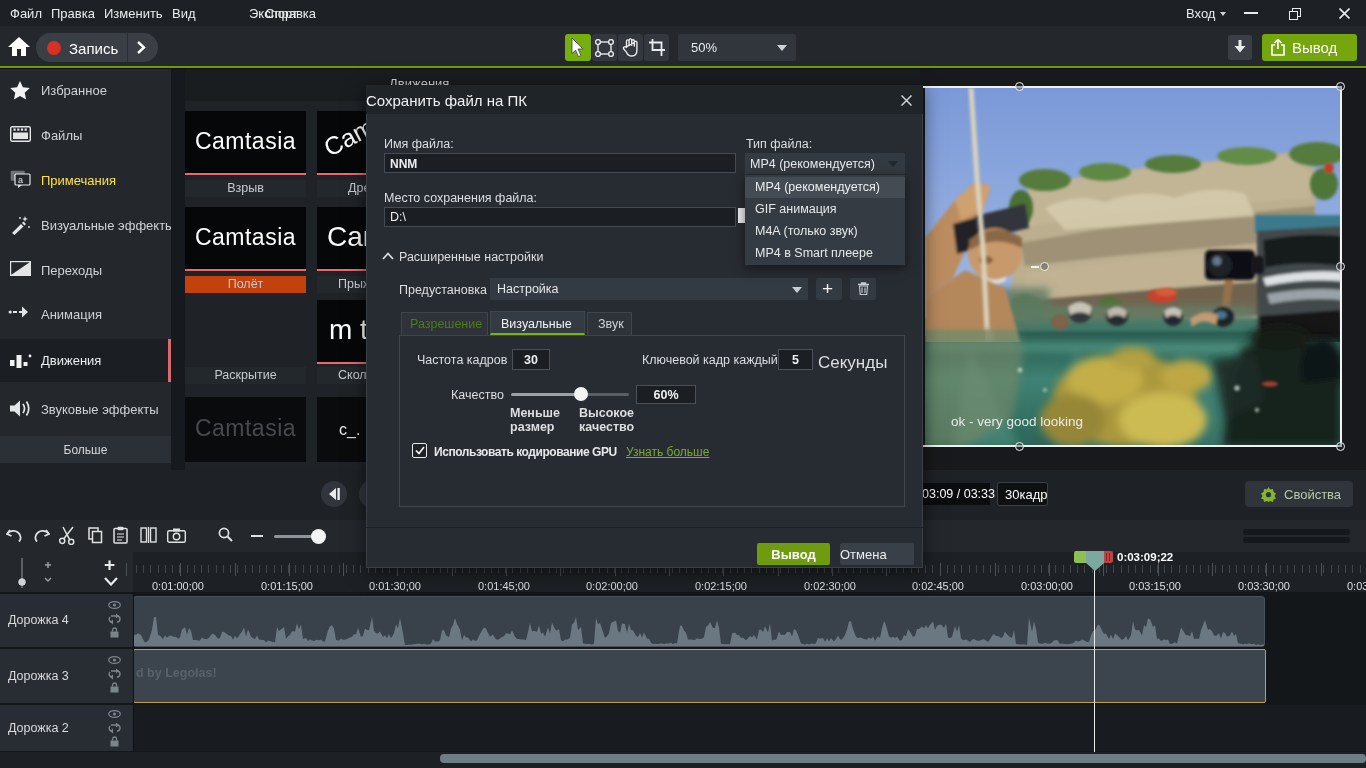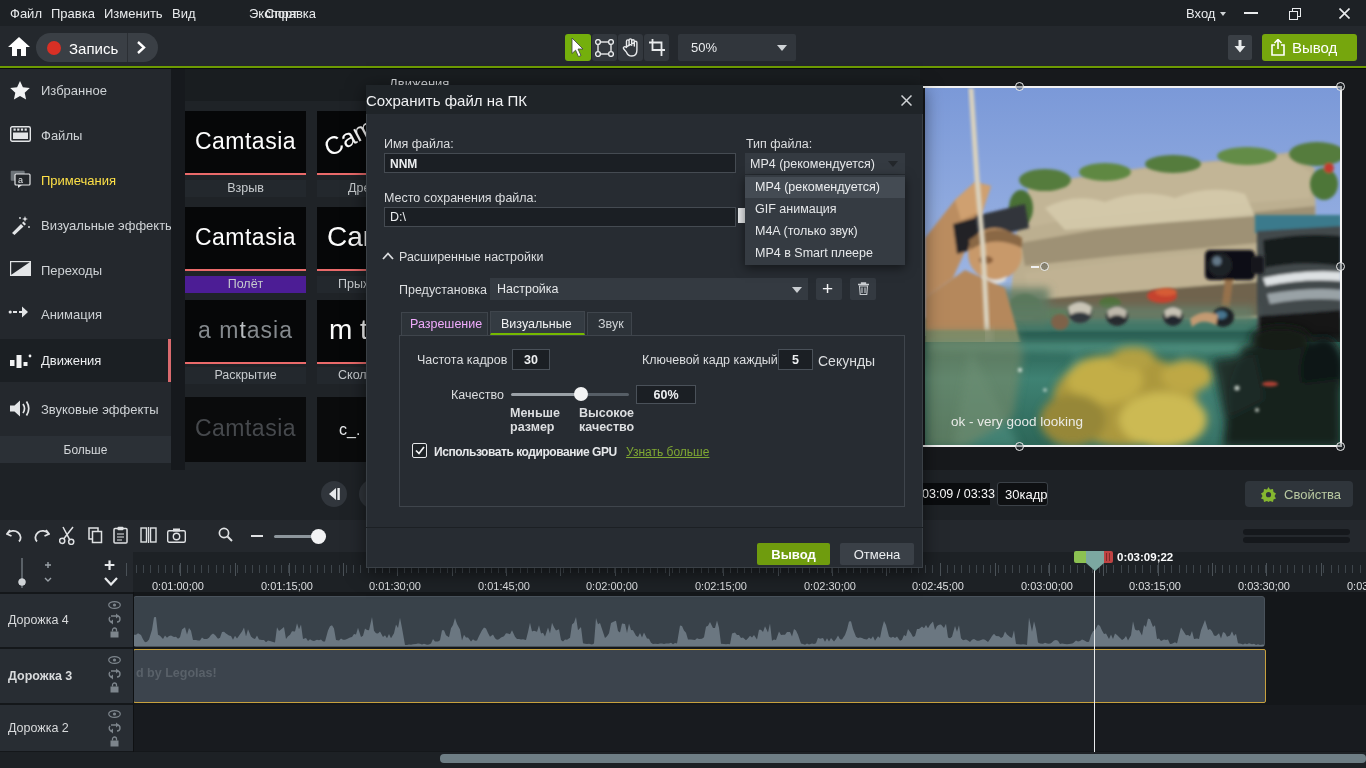--- a/index.html
+++ b/index.html
@@ -154,28 +154,25 @@
       <div style="margin-top:17px;text-align:center;font-size:23px;color:#fdfdfd;letter-spacing:0.5px;font-weight:300;">Camtasia</div>
     </div>
 <div class="abs" style="left:185px;top:180px;width:121px;height:17px;background:#23282d;text-align:center;font-size:12.5px;color:#c6cacd;padding-top:1px;">Взрыв</div>
 <div class="abs" style="left:317px;top:111px;width:121px;height:64px;background:#060708;border-bottom:2.5px solid #ea6a6a;overflow:hidden;">
       <div style="margin-top:26px;margin-left:2px;font-size:25px;color:#fdfdfd;font-weight:300;transform:rotate(-28deg);transform-origin:0 0;">Camta</div>
     </div>
 <div class="abs" style="left:317px;top:180px;width:121px;height:17px;background:#23282d;font-size:12.5px;color:#c6cacd;padding-top:1px;padding-left:31px;">Дрейф</div>
 <div class="abs" style="left:185px;top:207px;width:121px;height:64px;background:#060708;border-bottom:2.5px solid #ea6a6a;overflow:hidden;">
       <div style="margin-top:17px;text-align:center;font-size:23px;color:#fdfdfd;letter-spacing:0.5px;font-weight:300;">Camtasia</div>
     </div>
-<div class="abs" style="left:185px;top:276px;width:121px;height:17px;background:#4c1d95;text-align:center;font-size:12.5px;color:#c6cacd;padding-top:1px;">Полёт</div>
+<div class="abs" style="left:185px;top:276px;width:121px;height:17px;background:#c2410c;text-align:center;font-size:12.5px;color:#c6cacd;padding-top:1px;">Полёт</div>
 <div class="abs" style="left:317px;top:207px;width:121px;height:64px;background:#060708;border-bottom:2.5px solid #ea6a6a;overflow:hidden;">
       <div style="margin-top:14px;margin-left:10px;font-size:28px;color:#fdfdfd;font-weight:300;">Camta</div>
     </div>
 <div class="abs" style="left:317px;top:276px;width:121px;height:17px;background:#23282d;font-size:12.5px;color:#c6cacd;padding-top:1px;padding-left:21px;">Прыжок</div>
-<div class="abs" style="left:185px;top:300px;width:121px;height:64px;background:#060708;border-bottom:2.5px solid #ea6a6a;overflow:hidden;">
-      <div style="margin-top:17px;text-align:center;font-size:23px;color:#84898d;letter-spacing:1px;font-weight:300;">a m<span style="color:#b9bdc0;">t</span>asia</div>
-    </div>
 <div class="abs" style="left:185px;top:367px;width:121px;height:17px;background:#23282d;text-align:center;font-size:12.5px;color:#c6cacd;padding-top:1px;">Раскрытие</div>
 <div class="abs" style="left:317px;top:300px;width:121px;height:64px;background:#060708;border-bottom:2.5px solid #ea6a6a;overflow:hidden;">
       <div style="margin-top:14px;margin-left:12px;font-size:28px;color:#fdfdfd;font-weight:300;">m ta</div>
     </div>
 <div class="abs" style="left:317px;top:367px;width:121px;height:17px;background:#23282d;font-size:12.5px;color:#c6cacd;padding-top:1px;padding-left:21px;">Скольжение</div>
 <div class="abs" style="left:185px;top:397px;width:121px;height:65px;background:#0a0b0c;overflow:hidden;">
       <div style="margin-top:18px;text-align:center;font-size:23px;color:#46494d;letter-spacing:0.5px;font-weight:300;">Camtasia</div>
     </div>
 <div class="abs" style="left:317px;top:397px;width:121px;height:65px;background:#0a0b0c;overflow:hidden;">
       <div style="margin-top:24px;margin-left:22px;font-size:16px;color:#e8eaec;font-weight:300;">c_.</div>
@@ -422,21 +419,21 @@
 <div class="abs" style="left:1129px;top:580px;font-size:11px;color:#dcdee0;">0:03:15;00</div>
 <div class="abs" style="left:1238px;top:580px;font-size:11px;color:#dcdee0;">0:03:30;00</div>
 <div class="abs" style="left:1347px;top:580px;font-size:11px;color:#dcdee0;">0:03:45;00</div>
 
 <div class="abs" style="left:0;top:592px;width:1366px;height:160px;background:#14171a;"></div>
 
 <div class="abs" style="left:0;top:594px;width:133px;height:53px;background:#282d33;"></div>
 <div class="abs" style="left:0;top:649px;width:133px;height:54px;background:#282d33;"></div>
 <div class="abs" style="left:0;top:705px;width:133px;height:46px;background:#282d33;"></div>
 <div class="abs" style="left:8px;top:613px;font-size:12.5px;color:#d8dadc;">Дорожка 4</div>
-<div class="abs" style="left:8px;top:669px;font-size:12.5px;color:#d8dadc;font-weight:bold;">Дорожка 3</div>
+<div class="abs" style="left:8px;top:669px;font-size:12.5px;color:#d8dadc;">Дорожка 3</div>
 <div class="abs" style="left:8px;top:721px;font-size:12.5px;color:#d8dadc;">Дорожка 2</div>
 <svg class="abs" style="left:108px;top:601px;" width="13" height="8" viewBox="0 0 13 8">
       <ellipse cx="6.5" cy="4" rx="5.8" ry="3.4" fill="none" stroke="#7d858c" stroke-width="1.2"></ellipse>
       <circle cx="6.5" cy="4" r="1.6" fill="#7d858c"></circle>
     </svg>
 <svg class="abs" style="left:108px;top:613px;" width="13" height="12" viewBox="0 0 13 12">
       <path d="M3,3 L9,3 a3,3 0 0 1 0,6 M5,9 L3.5,9 a3,3 0 0 1 -1.5,-5" stroke="#7d858c" stroke-width="1.4" fill="none"></path>
       <path d="M8,0.5 L11,3 L8,5.5 Z" fill="#7d858c"></path>
       <path d="M5,6.5 L2,9 L5,11.5 Z" fill="#7d858c"></path>
     </svg>
@@ -527,54 +524,54 @@
 <div class="abs" style="left:792px;top:287px;width:0;height:0;border-left:5px solid transparent;border-right:5px solid transparent;border-top:6px solid #c9cdd1;z-index:23;"></div>
 <div class="abs" style="left:816px;top:278px;width:26px;height:22px;background:#343a41;border-radius:2px;z-index:22;"></div>
 <div class="abs" style="left:822px;top:278px;font-size:19px;color:#f2f3f4;z-index:23;">+</div>
 <div class="abs" style="left:850px;top:278px;width:26px;height:22px;background:#343a41;border-radius:2px;z-index:22;"></div>
 <svg class="abs" style="left:858px;top:282px;z-index:23;" width="11" height="13" viewBox="0 0 11 13">
       <path d="M0,2.5 L11,2.5 M3.5,2.5 L3.5,1 L7.5,1 L7.5,2.5" stroke="#c9cdd1" stroke-width="1.3" fill="none"></path>
       <path d="M1.5,4 L2.2,12.5 L8.8,12.5 L9.5,4 Z M4,5.5 L4,11 M7,5.5 L7,11" stroke="#c9cdd1" stroke-width="1.1" fill="none"></path>
     </svg>
 
 <div class="abs" style="left:401px;top:312px;width:87px;height:23px;background:#2d3339;border:1px solid #3f454c;border-bottom:none;z-index:22;"></div>
-<div class="abs" style="left:410px;top:317px;font-size:12.5px;color:#f0abfc;z-index:23;">Разрешение</div>
+<div class="abs" style="left:410px;top:317px;font-size:12.5px;color:#4d7c0f;z-index:23;">Разрешение</div>
 <div class="abs" style="left:490px;top:311px;width:95px;height:24px;background:#343b42;border:1px solid #3f454c;border-bottom:2.5px solid #76b900;z-index:22;"></div>
 <div class="abs" style="left:501px;top:317px;font-size:12.5px;color:#f2f3f4;z-index:23;">Визуальные</div>
 <div class="abs" style="left:587px;top:312px;width:45px;height:23px;background:#2d3339;border:1px solid #3f454c;border-bottom:none;z-index:22;"></div>
 <div class="abs" style="left:598px;top:317px;font-size:12.5px;color:#cfd3d6;z-index:23;">Звук</div>
 
 <div class="abs" style="left:399px;top:335px;width:506px;height:172px;border:1px solid #3f454c;z-index:21;"></div>
 <div class="abs" style="left:417px;top:353px;font-size:12.5px;color:#dcdee0;z-index:22;">Частота кадров</div>
 <div class="abs" style="left:512px;top:349px;width:38px;height:21px;background:#1b1f24;border:1px solid #4a5159;z-index:22;"></div>
 <div class="abs" style="left:512px;top:353px;width:38px;text-align:center;font-size:12.5px;font-weight:bold;color:#eceef0;z-index:23;">30</div>
 <div class="abs" style="left:642px;top:353px;font-size:12.5px;color:#dcdee0;z-index:22;">Ключевой кадр каждый</div>
 <div class="abs" style="left:778px;top:349px;width:35px;height:21px;background:#1b1f24;border:1px solid #4a5159;z-index:22;"></div>
 <div class="abs" style="left:778px;top:353px;width:35px;text-align:center;font-size:12.5px;font-weight:bold;color:#eceef0;z-index:23;">5</div>
-<div class="abs" style="left:818px;top:353px;font-size:14px;color:#dcdee0;z-index:22;">Секунды</div>
+<div class="abs" style="left:818px;top:353px;font-size:17px;color:#dcdee0;z-index:22;">Секунды</div>
 <div class="abs" style="left:451px;top:388px;font-size:12.5px;color:#dcdee0;z-index:22;">Качество</div>
 <div class="abs" style="left:511px;top:393px;width:70px;height:3px;background:#9aa1a7;border-radius:2px;z-index:22;"></div>
 <div class="abs" style="left:581px;top:393px;width:48px;height:3px;background:#565e66;border-radius:2px;z-index:22;"></div>
 <div class="abs" style="left:574px;top:387px;width:14px;height:14px;border-radius:50%;background:#f2f3f4;z-index:23;"></div>
 <div class="abs" style="left:636px;top:385px;width:60px;height:19px;background:#1b1f24;border:1px solid #4a5159;z-index:22;"></div>
 <div class="abs" style="left:636px;top:388px;width:60px;text-align:center;font-size:12.5px;font-weight:bold;color:#eceef0;z-index:23;">60%</div>
 <div class="abs" style="left:510px;top:406px;font-size:12.5px;font-weight:bold;color:#dcdee0;z-index:22;">Меньше<br>размер</div>
 <div class="abs" style="left:579px;top:406px;font-size:12.5px;font-weight:bold;color:#dcdee0;z-index:22;">Высокое<br>качество</div>
 <div class="abs" style="left:412px;top:443px;width:15px;height:15px;background:#1e2327;border:1.5px solid #e6e8ea;border-radius:2px;z-index:22;"></div>
 <svg class="abs" style="left:415px;top:446px;z-index:23;" width="10" height="9" viewBox="0 0 10 9">
       <path d="M1,4.5 L4,7.5 L9,1" stroke="#f2f3f4" stroke-width="1.7" fill="none"></path>
     </svg>
 <div class="abs" style="left:434px;top:445px;font-size:12px;letter-spacing:-0.45px;font-weight:bold;color:#e6e8ea;z-index:22;">Использовать кодирование GPU</div>
 <div class="abs" style="left:626px;top:445px;font-size:12px;color:#7fa833;text-decoration:underline;z-index:22;">Узнать больше</div>
 
 <div class="abs" style="left:366px;top:527px;width:557px;height:1px;background:#1c2024;z-index:22;"></div>
 <div class="abs" style="left:757px;top:543px;width:73px;height:22px;background:#6f9c0e;border-radius:2px;z-index:22;"></div>
 <div class="abs" style="left:757px;top:547px;width:73px;text-align:center;font-size:13px;font-weight:bold;color:#ffffff;z-index:23;">Вывод</div>
 <div class="abs" style="left:840px;top:543px;width:74px;height:22px;background:#3a4047;border-radius:2px;z-index:22;"></div>
-<div class="abs" style="left:840px;top:547px;width:74px;text-align:center;font-size:13px;color:#eceef0;z-index:23;">Отмена</div>
+<div class="abs" style="left:840px;top:547px;width:74px;text-align:left;font-size:13px;color:#eceef0;z-index:23;">Отмена</div>
 
 <div class="abs" style="left:745px;top:175px;width:160px;height:90px;background:#353b42;box-shadow:0 3px 10px rgba(0,0,0,0.5);z-index:30;"></div>
 <div class="abs" style="left:745px;top:177px;width:160px;height:21px;background:#444b53;z-index:31;"></div>
 <div class="abs" style="left:755px;top:180px;font-size:12.5px;color:#eceef0;z-index:32;">MP4 (рекомендуется)</div>
 <div class="abs" style="left:755px;top:202px;font-size:12.5px;color:#e6e8ea;z-index:32;">GIF анимация</div>
 <div class="abs" style="left:755px;top:224px;font-size:12.5px;color:#e6e8ea;z-index:32;">M4A (только звук)</div>
 <div class="abs" style="left:755px;top:246px;font-size:12.5px;color:#e6e8ea;z-index:32;">MP4 в Smart плеере</div>
 
 </div>
 

